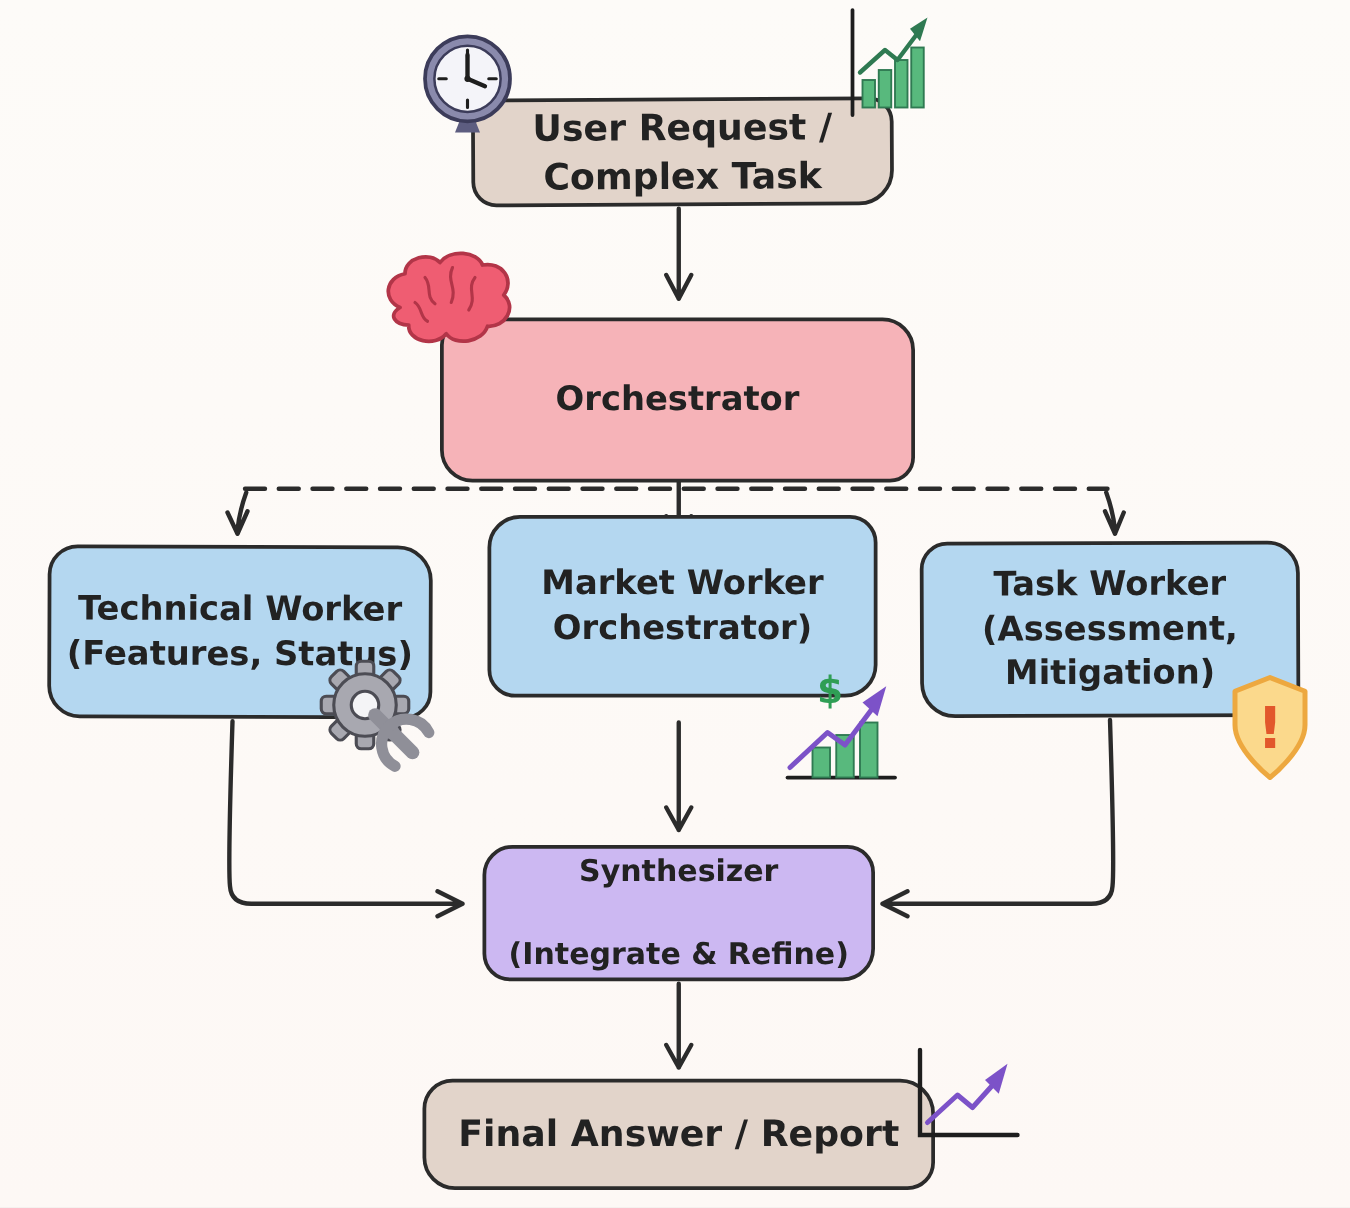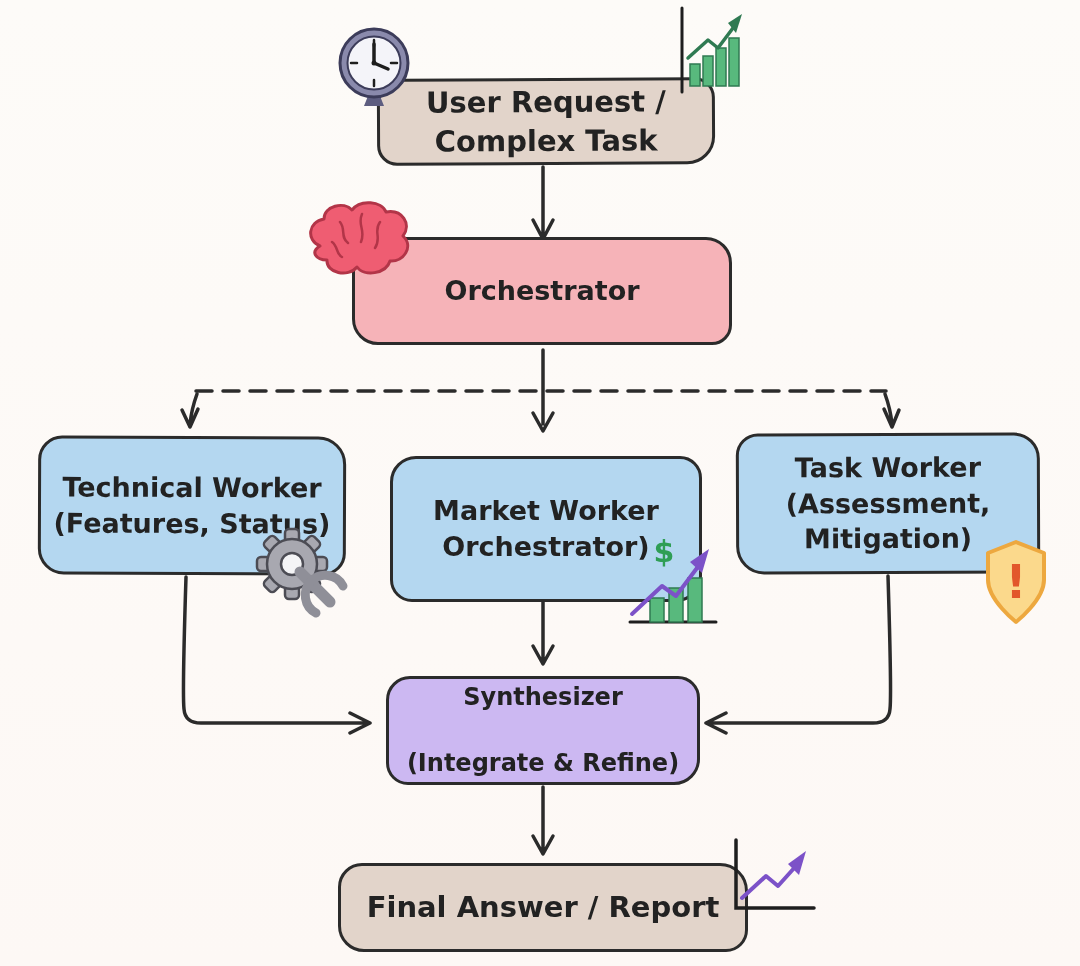--- a/index.html
+++ b/index.html
@@ -19,23 +19,23 @@
   #connectors { position:absolute; left:0; top:0; z-index:1; }
   .stroke-arrow { stroke:var(--arrow); stroke-width:3.5; fill:none; stroke-linecap:round; stroke-linejoin:round; }
   .dashed { stroke-dasharray:16 11; }
 
   .node { position:absolute; z-index:2; border:3.5px solid var(--node-border);
           display:flex; flex-direction:column; align-items:center; justify-content:center;
           text-align:center; color:#222; font-weight:600; }
   .node .line { white-space:nowrap; line-height:1.32; }
 
   .n-user   { left:377px; top:78px;  width:338px; height:87px;  background:var(--user-request-bg); border-radius:26px 20px 28px 20px; font-size:29px; transform:rotate(-0.3deg); }
-  .n-orch   { left:352px; top:237px; width:380px; height:108px; background:var(--orchestrator-bg); border-radius:22px 26px 20px 26px; font-size:27px; }
+  .n-orch   { left:352px; top:254px; width:380px; height:132px; background:var(--orchestrator-bg); border-radius:22px 26px 20px 26px; font-size:27px; }
   .n-tech   { left:38px;  top:436px; width:308px; height:139px; background:var(--worker-bg);       border-radius:24px 28px 22px 26px; font-size:27px; transform:rotate(0.2deg); }
-  .n-market { left:390px; top:456px; width:312px; height:146px; background:var(--worker-bg);       border-radius:26px 22px 26px 22px; font-size:27px; }
+  .n-market { left:390px; top:412px; width:312px; height:146px; background:var(--worker-bg);       border-radius:26px 22px 26px 22px; font-size:27px; }
   .n-risk   { left:736px; top:433px; width:304px; height:141px; background:var(--worker-bg);       border-radius:22px 26px 24px 28px; font-size:27px; transform:rotate(-0.2deg); }
   .n-synth  { left:386px; top:676px; width:314px; height:109px; background:var(--synthesizer-bg);  border-radius:24px 22px 26px 22px; font-size:24px;gap:34px; }
   .n-final  { left:338px; top:863px; width:410px; height:89px;  background:var(--final-bg);        border-radius:24px 28px 22px 26px; font-size:29px; }
 
   .icon { position:absolute; z-index:3; }
   .icon svg { width:100%; height:100%; display:block; }
   .i-clock        { left:334px; top:24px;  width:80px;  height:86px; }
   .i-chart-top    { left:676px; top:6px;   width:78px;  height:88px; }
   .i-brain        { left:298px; top:194px; width:120px; height:90px; }
   .i-gear         { left:250px; top:520px; width:104px; height:108px; }

